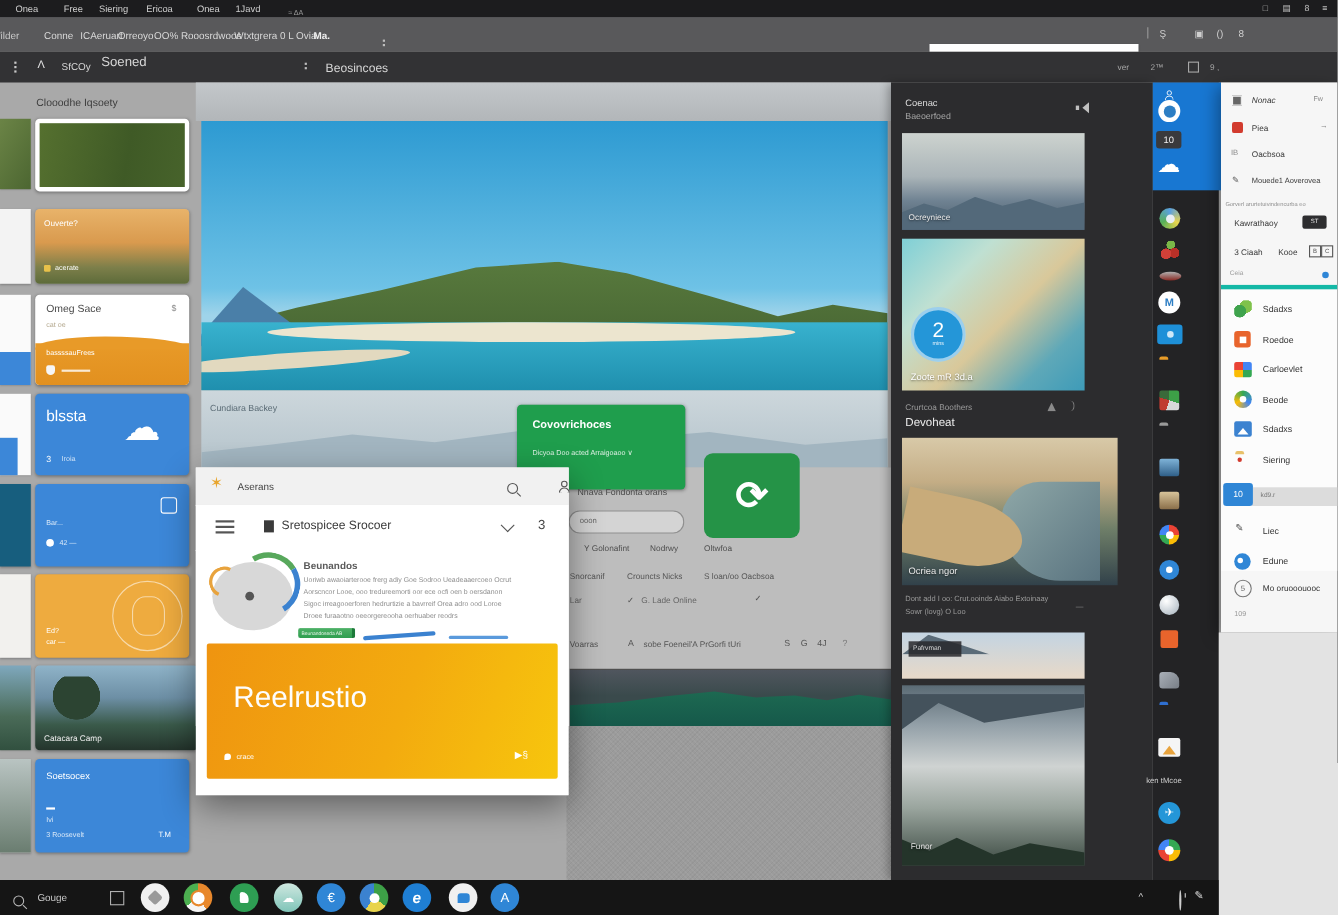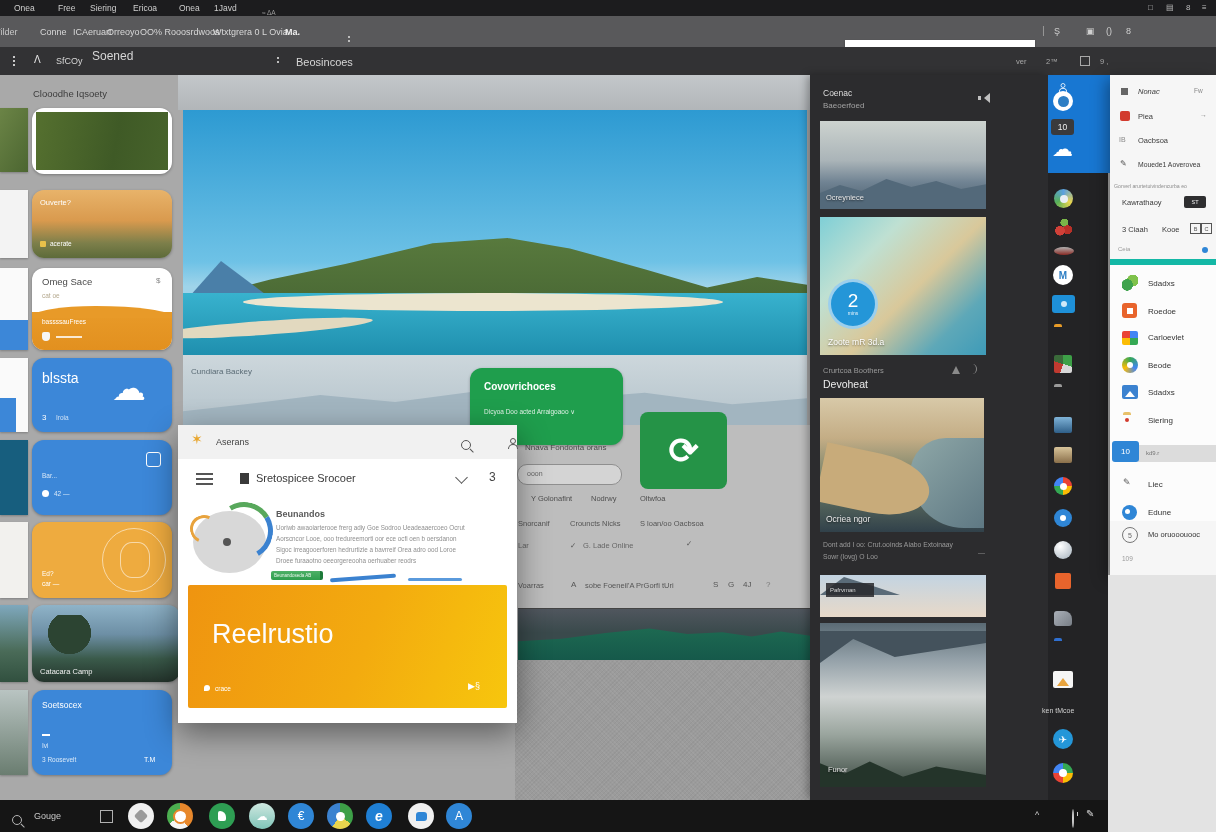--- a/index.html
+++ b/index.html
@@ -17,21 +17,21 @@
   .i-tv{width:11px;height:11px;border:1px solid #b0b0b0;}
   .i-spk{position:relative;width:13px;height:10px;}
   .i-spk::before{content:"";position:absolute;left:0;top:3px;width:3px;height:4px;background:#c0c0c0;}
   .i-spk::after{content:"";position:absolute;left:1px;top:0px;border:5px solid transparent;border-right:6px solid #c0c0c0;}
   .i-dots2{width:2px;height:2px;background:#bdbdbd;box-shadow:0 4px 0 #bdbdbd;}
   .i-vdots{width:2px;height:2px;background:#c9c9c9;box-shadow:0 4px 0 #c9c9c9,0 8px 0 #c9c9c9;}
   .i-grid{width:9px;height:9px;background:#666;box-shadow:inset 0 0 0 1px #f6f6f6;}
   .fold{position:relative;border-radius:1px;}
   .fold::before{content:"";position:absolute;top:-3px;left:1px;width:8px;height:3px;background:inherit;border-radius:2px 2px 0 0;}
   .circ{border-radius:50%;display:flex;align-items:center;justify-content:center;}
-  .card{position:absolute;border-radius:12px;box-shadow:0 1px 3px rgba(0,0,0,.3);overflow:hidden;}
+  .card{position:absolute;border-radius:4px;box-shadow:0 1px 3px rgba(0,0,0,.3);overflow:hidden;}
   .clock{width:11px;height:11px;border:1.2px solid #cfcfcf;border-radius:50%;position:relative;}
   .clock::after{content:"";position:absolute;left:4px;top:2px;width:1.2px;height:4px;background:#cfcfcf;}
 </style>
 </head>
 <body>
 
 <div class="screen">
 
   <div class="a" style="left:0;top:0;width:1216px;height:16px;background:#1c1c1e;">
     <span class="t" style="left:14px;top:3px;font-size:8.5px;color:#cfcfcf;">Onea</span>
@@ -272,21 +272,21 @@
       <span class="t" style="left:8px;top:120px;font-size:8.5px;color:#fff;text-shadow:0 1px 2px rgba(0,0,0,.5);">Zoote mR 3d.a</span>
     </div>
 
     
     <span class="t" style="left:13px;top:291px;font-size:7.5px;color:#9a9a9a;">Crurtcoa Boothers</span>
     <span class="a" style="left:142px;top:291px;width:8px;height:8px;background:#8a8a8a;clip-path:polygon(50% 0,100% 100%,0 100%);"></span>
     <span class="a" style="left:158px;top:289px;width:8px;height:10px;border-right:1.5px solid #8a8a8a;border-radius:0 50% 50% 0;"></span>
     <span class="t" style="left:13px;top:303px;font-size:10.5px;color:#ececec;">Devoheat</span>
 
     
-    <div class="a" style="left:10px;top:323px;width:164px;height:134px;overflow:hidden;background:linear-gradient(180deg,#d8c9a8 0%,#c4ad85 30%,#6e7e68 62%,#31414a 100%);">
+    <div class="a" style="left:10px;top:323px;width:196px;height:134px;overflow:hidden;background:linear-gradient(180deg,#d8c9a8 0%,#c4ad85 30%,#6e7e68 62%,#31414a 100%);">
       <div class="a" style="left:90px;top:40px;width:90px;height:90px;background:linear-gradient(135deg,#8fa8a8,#5a7480);border-radius:40% 0 0 60%;"></div>
       <div class="a" style="left:0px;top:55px;width:110px;height:60px;background:#c8ab7a;border-radius:0 50% 50% 0;transform:rotate(12deg);"></div>
       <span class="t" style="left:6px;top:116px;font-size:8.5px;color:#e8e8e8;text-shadow:0 1px 2px rgba(0,0,0,.6);">Ocriea ngor</span>
     </div>
 
     
     <span class="t" style="left:13px;top:466px;font-size:6.8px;color:#9a9a9a;">Dont add I oo: Crut.ooinds Aiabo Extoinaay</span>
     <span class="t" style="left:13px;top:478px;font-size:6.8px;color:#9a9a9a;">Sowr (lovg) O Loo</span>
     <span class="t" style="left:168px;top:474px;font-size:7px;color:#8a8a8a;">—</span>
 
@@ -385,21 +385,21 @@
     <span class="a" style="left:80px;top:148px;width:9px;height:9px;border:1px solid #555;display:flex;align-items:center;justify-content:center;">
         <span style="font-size:5.5px;color:#555;">B</span>
       </span>
     <span class="a" style="left:91px;top:148px;width:9px;height:9px;border:1px solid #555;display:flex;align-items:center;justify-content:center;">
         <span style="font-size:5.5px;color:#555;">C</span>
       </span>
 
     <span class="t" style="left:8px;top:171px;font-size:6px;color:#9a9a9a;">Ceia</span>
     <span class="a" style="left:92px;top:172px;width:6px;height:6px;border-radius:50%;background:#2f86d6;"></span>
 
-    <div class="a" style="left:0;top:184px;width:106px;height:256px;background:#fcfcfc;border-top:6px solid #14b8a6;">
+    <div class="a" style="left:0;top:184px;width:106px;height:256px;background:#fcfcfc;border-top:4px solid #14b8a6;">
       <span class="a" style="left:12px;top:10px;width:16px;height:16px;background:radial-gradient(circle at 32% 62%,#3fa34d 38%,transparent 40%),radial-gradient(circle at 68% 34%,#7fc24b 38%,transparent 40%);"></span>
       <span class="t" style="left:38px;top:14px;font-size:8px;color:#333;">Sdadxs</span>
 
       <span class="a" style="left:12px;top:38px;width:15px;height:15px;background:#e8642c;border-radius:3px;display:flex;align-items:center;justify-content:center;">
           <span style="width:6px;height:6px;background:#fff;"></span>
         </span>
       <span class="t" style="left:38px;top:42px;font-size:8px;color:#333;">Roedoe</span>
 
       <span class="a" style="left:12px;top:66px;width:16px;height:14px;border-radius:2px;background:conic-gradient(#4285f4 0 25%,#34a853 0 50%,#fbbc05 0 75%,#ea4335 0);"></span>
       <span class="t" style="left:38px;top:68px;font-size:8px;color:#333;">Carloevlet</span>

